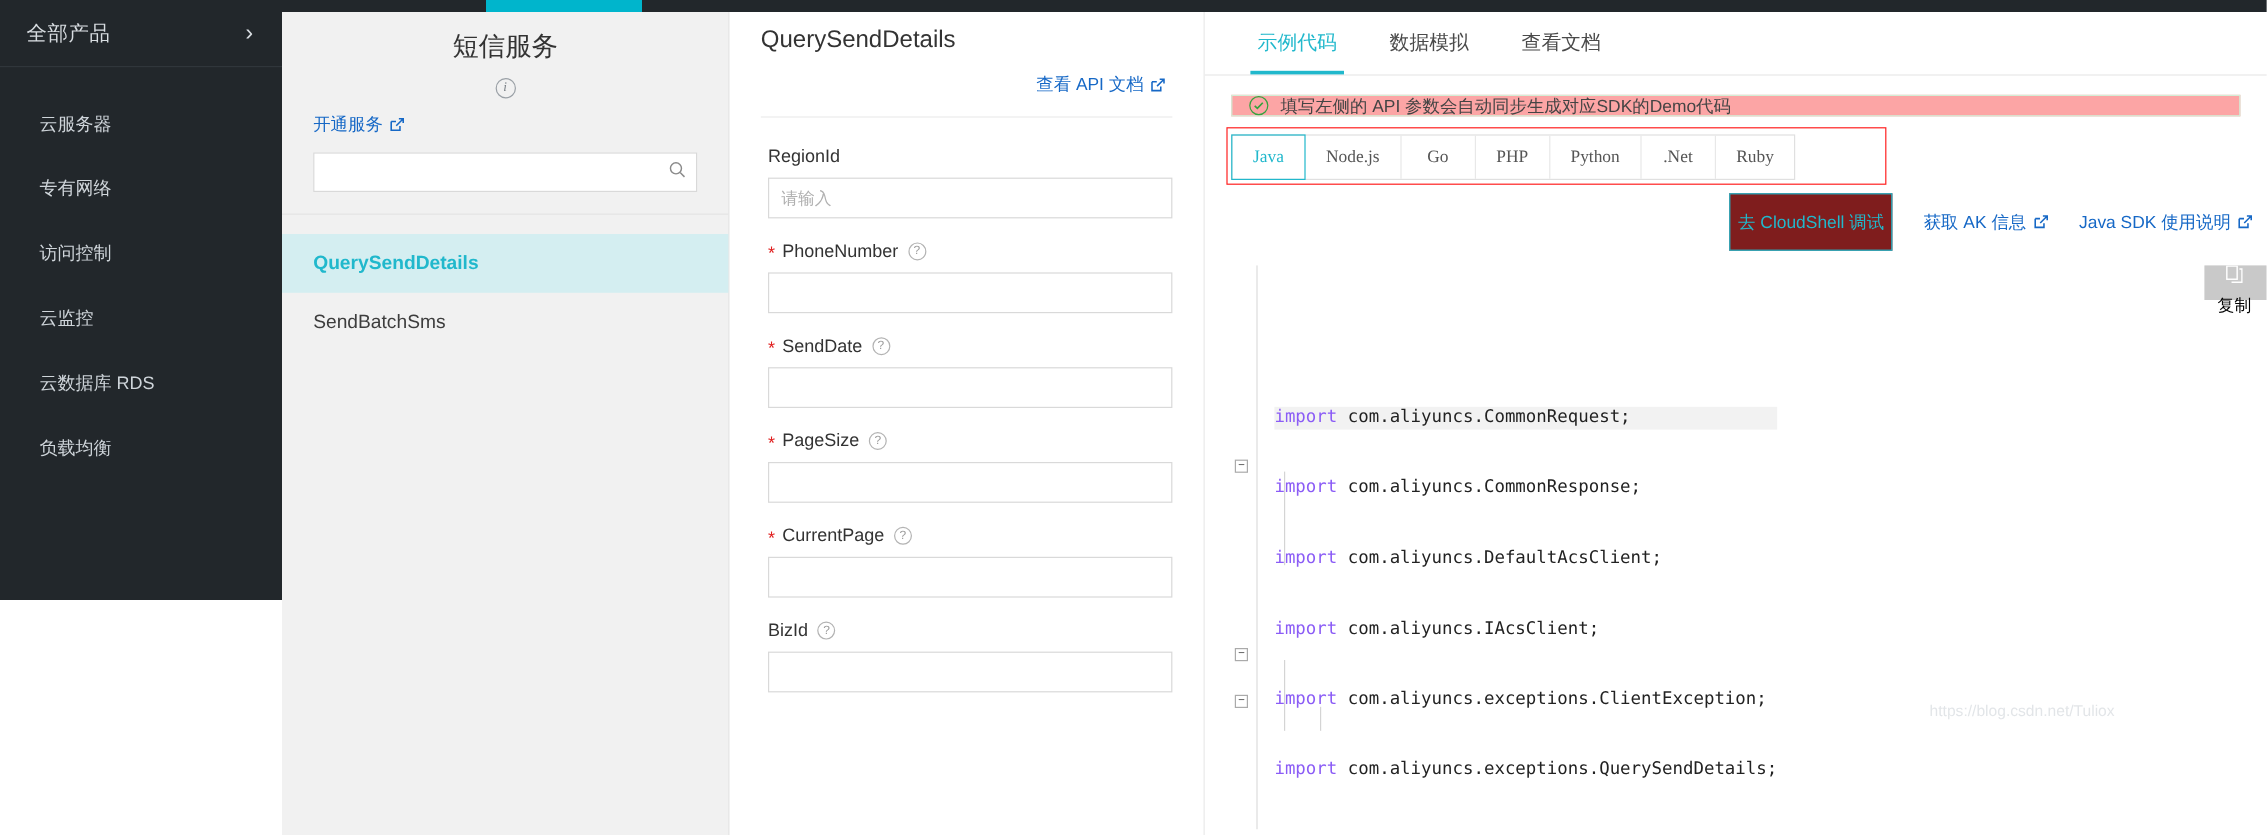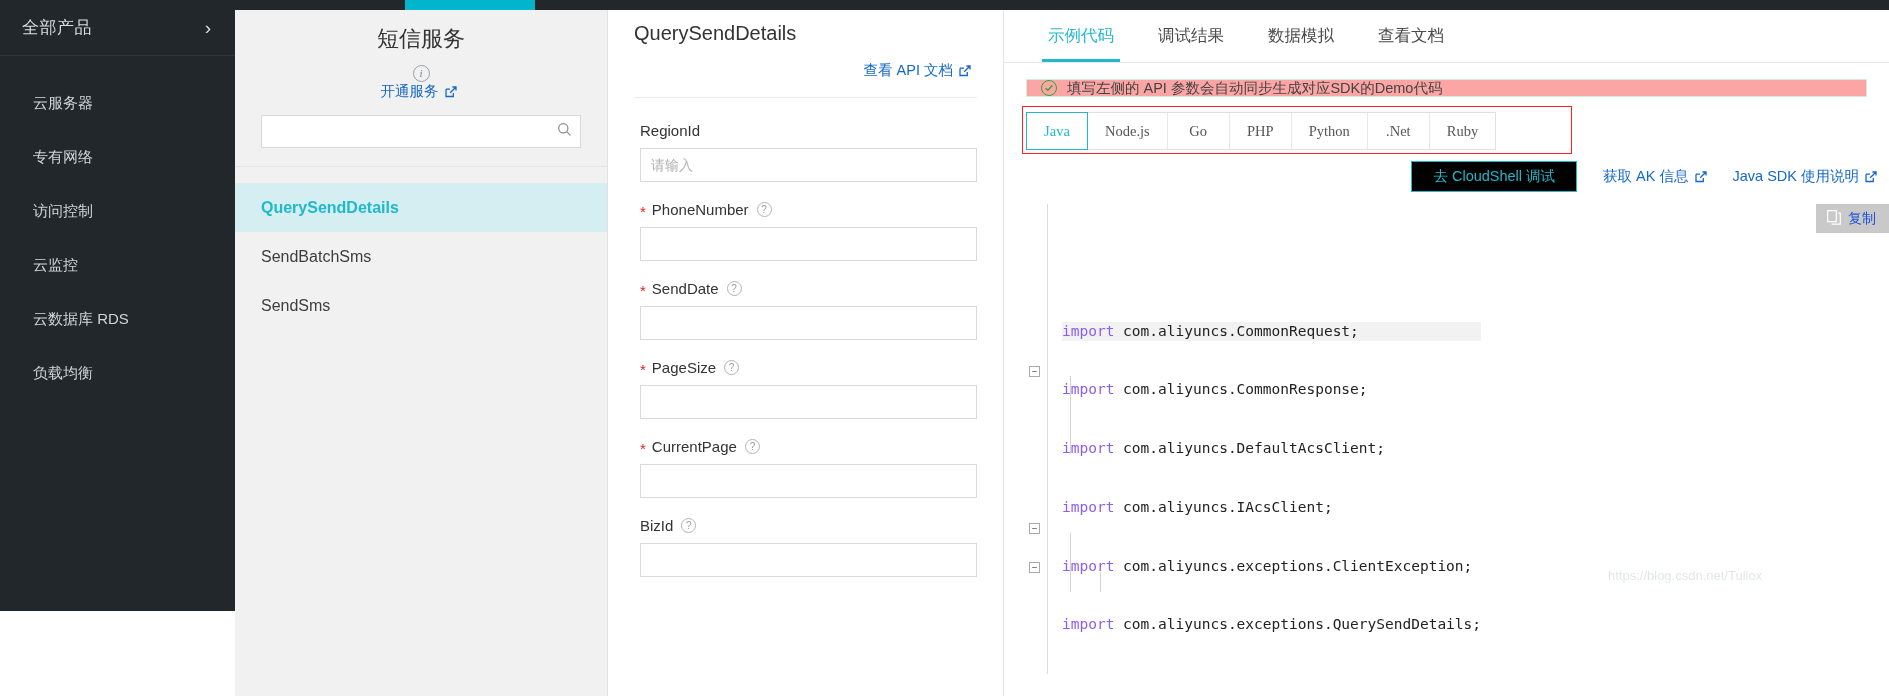--- a/index.html
+++ b/index.html
@@ -13,21 +13,21 @@
 
   
   .topbar {
     position: absolute; top: 0; left: 235px; right: 0; height: 10px;
     background: #22272b; z-index: 30;
   }
   .topbar-active { position: absolute; left: 170px; top: 0; width: 130px; height: 10px; background: #00b5cc; }
 
   
   .leftnav {
-    width: 235px; height: 611px; background: #22272b; flex: 0 0 235px;
+    width: 235px; height: 500px; background: #22272b; flex: 0 0 235px;
     position: relative; z-index: 20;
   }
   .leftnav-header {
     height: 56px; display: flex; align-items: center; justify-content: space-between;
     padding: 0 24px 0 22px; border-bottom: 1px solid #30363b;
   }
   .leftnav-header-label { color: #d8dde1; font-size: 17px; letter-spacing: .5px; }
   .chev { color: #d8dde1; font-size: 19px; line-height: 1; font-weight: 300; }
   .leftnav-list { padding-top: 20px; }
   .leftnav-item {
@@ -41,21 +41,21 @@
     border-right: 1px solid #e2e2e2; position: relative; padding-top: 10px;
   }
   .svc-head { padding: 14px 26px 0 26px; }
   .svc-title-row { display: flex; align-items: center; gap: 11px; flex-direction: column; }
   .svc-title { font-size: 22px; color: #333; }
   .info-icon {
     width: 17px; height: 17px; border-radius: 50%; border: 1px solid #9aa0a6;
     color: #7b8187; font-size: 11px; line-height: 15px; text-align: center;
     font-family: "Liberation Serif", serif; font-style: italic;
   }
-  .svc-open-row { display: flex; justify-content: center; padding-right: 5px; }
+  .svc-open-row { display: flex; justify-content: flex-start; margin-top: 12px; padding-right: 5px; }
   .link-blue { color: #1668c6; font-size: 14.5px; text-decoration: none; display: inline-flex; align-items: center; gap: 6px; cursor: pointer; }
   .ext-ico { display: inline-block; width: 12px; height: 12px; position: relative; }
   .ext-ico svg { display: block; }
   .svc-search-wrap { padding: 14px 26px 18px 26px; }
   .svc-search {
     height: 33px; background: #fff; border: 1px solid #d9d9d9;
     display: flex; align-items: center; padding: 0 8px 0 10px;
   }
   .svc-search input {
     flex: 1; border: 0; outline: 0; font-size: 14px; color: #333;
@@ -131,29 +131,29 @@
   }
   .langtab:last-child { border-right: 0; }
   .langtab.active { color: #21b8cc; border: 1.5px solid #21b8cc; height: 38px; margin: -1px 0 -1px -1px; }
 
   .actionrow {
     display: flex; justify-content: flex-end; align-items: center; gap: 26px;
     margin: 11px 12px 0 22px;
   }
   .cloudshell-btn {
     border: 1px solid #21b8cc; color: #21b8cc; font-size: 14.5px;
-    height: 31px; padding: 0 21px; display: flex; align-items: center;
-    background: #000000; cursor: pointer;
+    height: 48px; padding: 0 6px; display: flex; align-items: center;
+    background: #7f1d1d; cursor: pointer;
   }
 
   .codewrap { margin: 12px 0 0 22px; position: relative; overflow: hidden; height: 470px; }
   .copybtn {
-    position: absolute; right: 0; top: 0; background: #c9c9c9; color: #1d4ed8;
+    position: absolute; right: 0; top: 0; background: #c9c9c9; color: #000000;
     height: 29px; display: flex; align-items: center; gap: 7px; padding: 0 13px 0 11px;
-    font-size: 14px; z-index: 5; cursor: pointer;
+    font-size: 14px; z-index: 5; cursor: pointer; flex-direction: column;
   }
   .code {
     display: flex; font-family: "DejaVu Sans Mono", monospace; font-size: 14.5px;
     line-height: 19.6px; white-space: pre;
   }
   .gutter { width: 22px; flex: 0 0 22px; border-right: 1px solid #ddd; position: relative; }
   .fold {
     position: absolute; left: 3px; width: 11px; height: 11px; border: 1px solid #aaa;
     background: #fff; color: #555; font-size: 9px; line-height: 9px; text-align: center;
     font-family: "DejaVu Sans Mono", monospace;
@@ -233,23 +233,20 @@
         </span>
       </div>
     </div>
     <div class="svc-divider"></div>
     <div class="api-list">
       <div class="api-item active">
           <span>QuerySendDetails</span>
         </div>
       <div class="api-item">
           <span>SendBatchSms</span>
-        </div>
-      <div class="api-item">
-          <span>SendSms</span>
         </div>
     </div>
   </div>
 
   <div class="formpanel">
     <div class="form-head">
       <div class="form-title">QuerySendDetails</div>
       <div class="form-doc-row">
         <span class="link-blue">
           <span>查看 API 文档</span>
@@ -317,23 +314,20 @@
 
     </div>
   </div>
 
   <div class="rightpanel">
     <div class="tabs">
       <div class="tab active">
           <span>示例代码</span>
         </div>
       <div class="tab">
-          <span>调试结果</span>
-        </div>
-      <div class="tab">
           <span>数据模拟</span>
         </div>
       <div class="tab">
           <span>查看文档</span>
         </div>
     </div>
     <div class="tabs-underline"></div>
 
     <div class="notice">
       <span class="check-ico">

